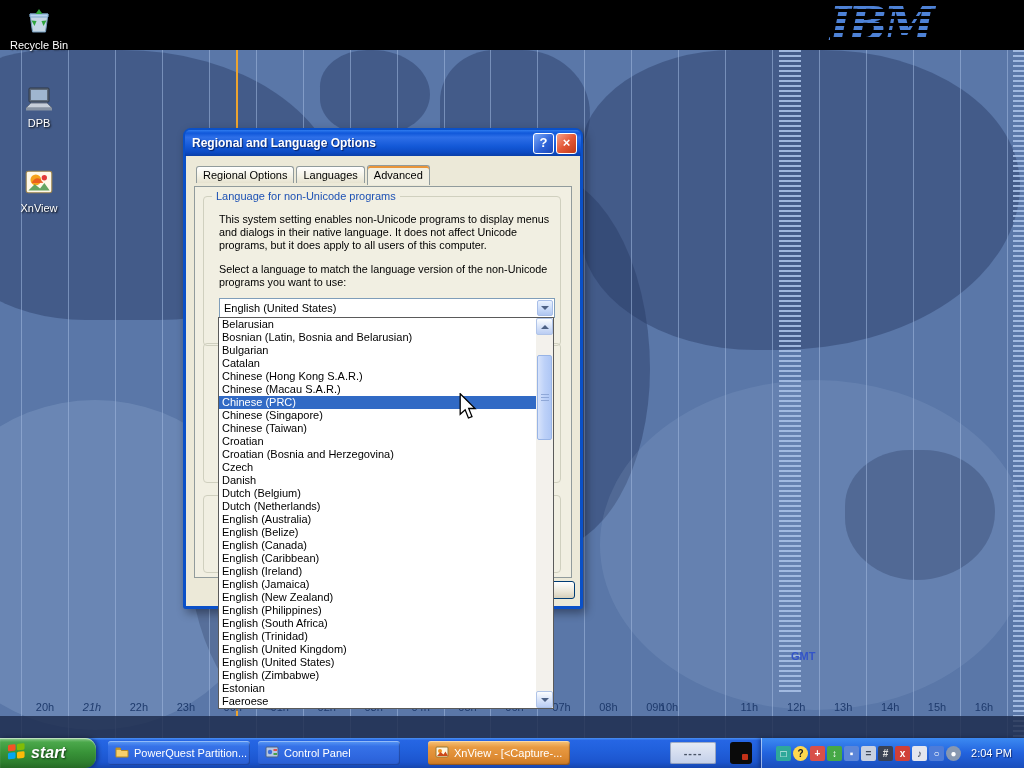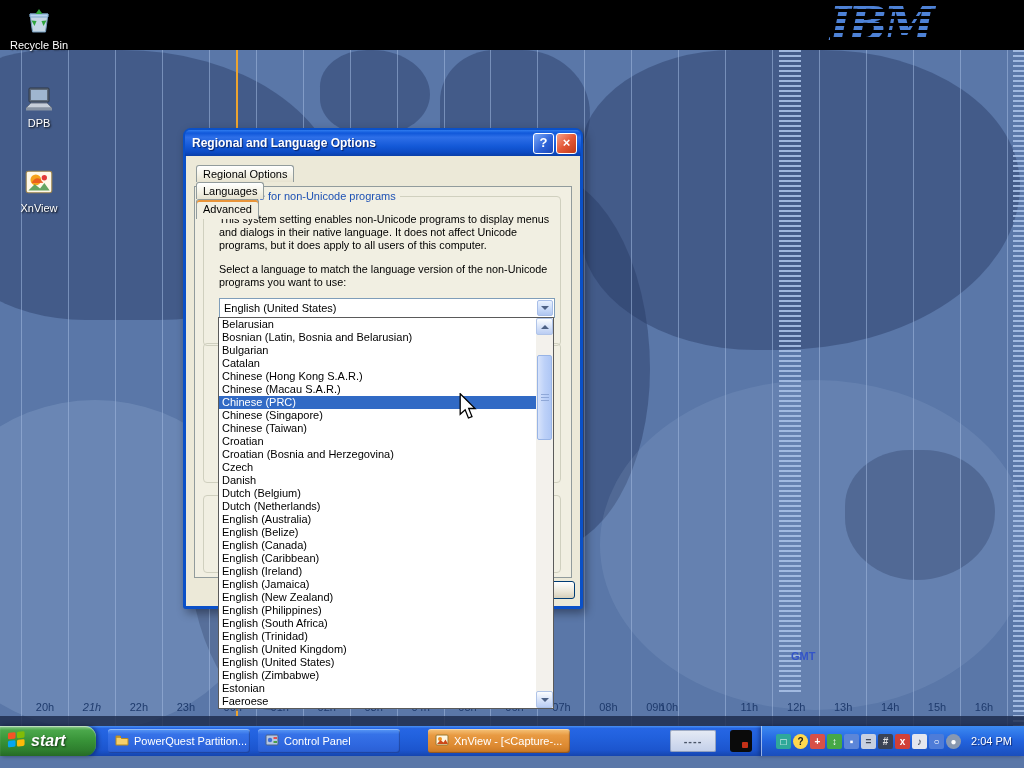--- a/index.html
+++ b/index.html
@@ -53,21 +53,21 @@
     box-shadow:3px 4px 10px rgba(0,0,10,0.4); z-index:5; }
   .titlebar { position:absolute; left:-1px; top:-1px; width:396px; height:26px; border-radius:5px 5px 0 0;
     background:linear-gradient(180deg,#2E7BEF 0%,#1058DA 12%,#2E6FE8 28%,#1459D8 62%,#0C4BC4 86%,#0A3FA8 100%);
     display:flex; align-items:center; padding:0 4px 0 7px; }
   .title-text { flex:1; color:#fff; font-weight:bold; font-size:12px; text-shadow:1px 1px 1px rgba(9,30,90,0.9); }
   .tb-btn { width:21px; height:21px; border-radius:3px; margin-left:2px; border:1px solid #fff;
     color:#fff; font-weight:bold; font-size:13px; line-height:18px; text-align:center; cursor:default; }
   .help-btn  { background:linear-gradient(135deg,#7AA8F8 0%,#2E63D8 55%,#1A47B8 100%); }
   .close-btn { background:linear-gradient(135deg,#F5A088 0%,#E45837 50%,#C03A18 100%); }
 
-  .tab-strip { position:absolute; left:10px; top:34px; display:flex; align-items:flex-start; z-index:4;flex-direction:column; }
+  .tab-strip { position:absolute; left:10px; top:34px; display:flex; align-items:center; z-index:4; }
   .tab { height:17px; line-height:16px; padding:0 6px; font-size:11px; color:#000;
     border:1px solid #919B9C; border-bottom:none; border-radius:3px 3px 0 0; margin-right:2px;
     background:linear-gradient(180deg,#FFFFFF 0%,#F4F2E6 55%,#E6E2D0 100%); }
   .tab.active { height:20px; line-height:19px; margin-bottom:-1px; background:#F1EFE2;
     box-shadow:inset 0 2px 0 #E9953A; }
 
   .tab-page { position:absolute; left:8px; top:55px; width:378px; height:392px;
     border:1px solid #919B9C; background:#F1EFE2; }
   .group-np { position:absolute; left:8px; top:9px; width:358px; height:150px;
     border:1px solid #D0D0BF; border-radius:4px; }
@@ -103,21 +103,21 @@
     border-right:4px solid transparent; border-top:4px solid #4D6185; }
   .sb-thumb { position:absolute; left:1px; top:37px; width:15px; height:85px; border:1px solid #98B4E6;
     border-radius:2px; background:linear-gradient(90deg,#D7E3FB 0%,#BDD1F8 50%,#AFC7F5 100%); }
   .sb-thumb::after { content:""; position:absolute; left:3px; top:38px; width:8px; height:1px;
     background:#8FA8D8; box-shadow:0 3px 0 #8FA8D8, 0 6px 0 #8FA8D8; }
 
   
   .cursor { position:absolute; left:459px; top:393px; z-index:60; }
 
   
-  .taskbar { position:absolute; left:0; bottom:12px; width:1024px; height:30px; z-index:50;
+  .taskbar { position:absolute; left:0; bottom:0; width:1024px; height:30px; z-index:50;
     background:linear-gradient(180deg,#4A90F4 0%,#2666E4 8%,#2160DC 40%,#1C55CE 80%,#1545AE 100%);
     display:flex; align-items:center; }
   .start-btn { width:96px; height:30px; flex:0 0 auto; border-radius:0 11px 11px 0; cursor:default;
     background:linear-gradient(180deg,#8ECB8E 0%,#4BA84B 14%,#389338 48%,#2E7F2E 80%,#256A25 100%);
     box-shadow:inset 0 1px 1px rgba(255,255,255,0.5), 2px 0 4px rgba(0,0,30,0.45);
     display:flex; align-items:center; gap:5px; padding-left:7px; }
   .start-label { color:#fff; font-size:16px; font-weight:bold; font-style:italic;
     text-shadow:1px 1px 2px rgba(0,0,0,0.6); }
   .task-btn { height:24px; width:142px; flex:0 0 auto; margin-left:12px; border-radius:3px; cursor:default;
     background:linear-gradient(180deg,#5A9AF6 0%,#3672E8 22%,#2E66DE 70%,#2A5ED2 100%);

